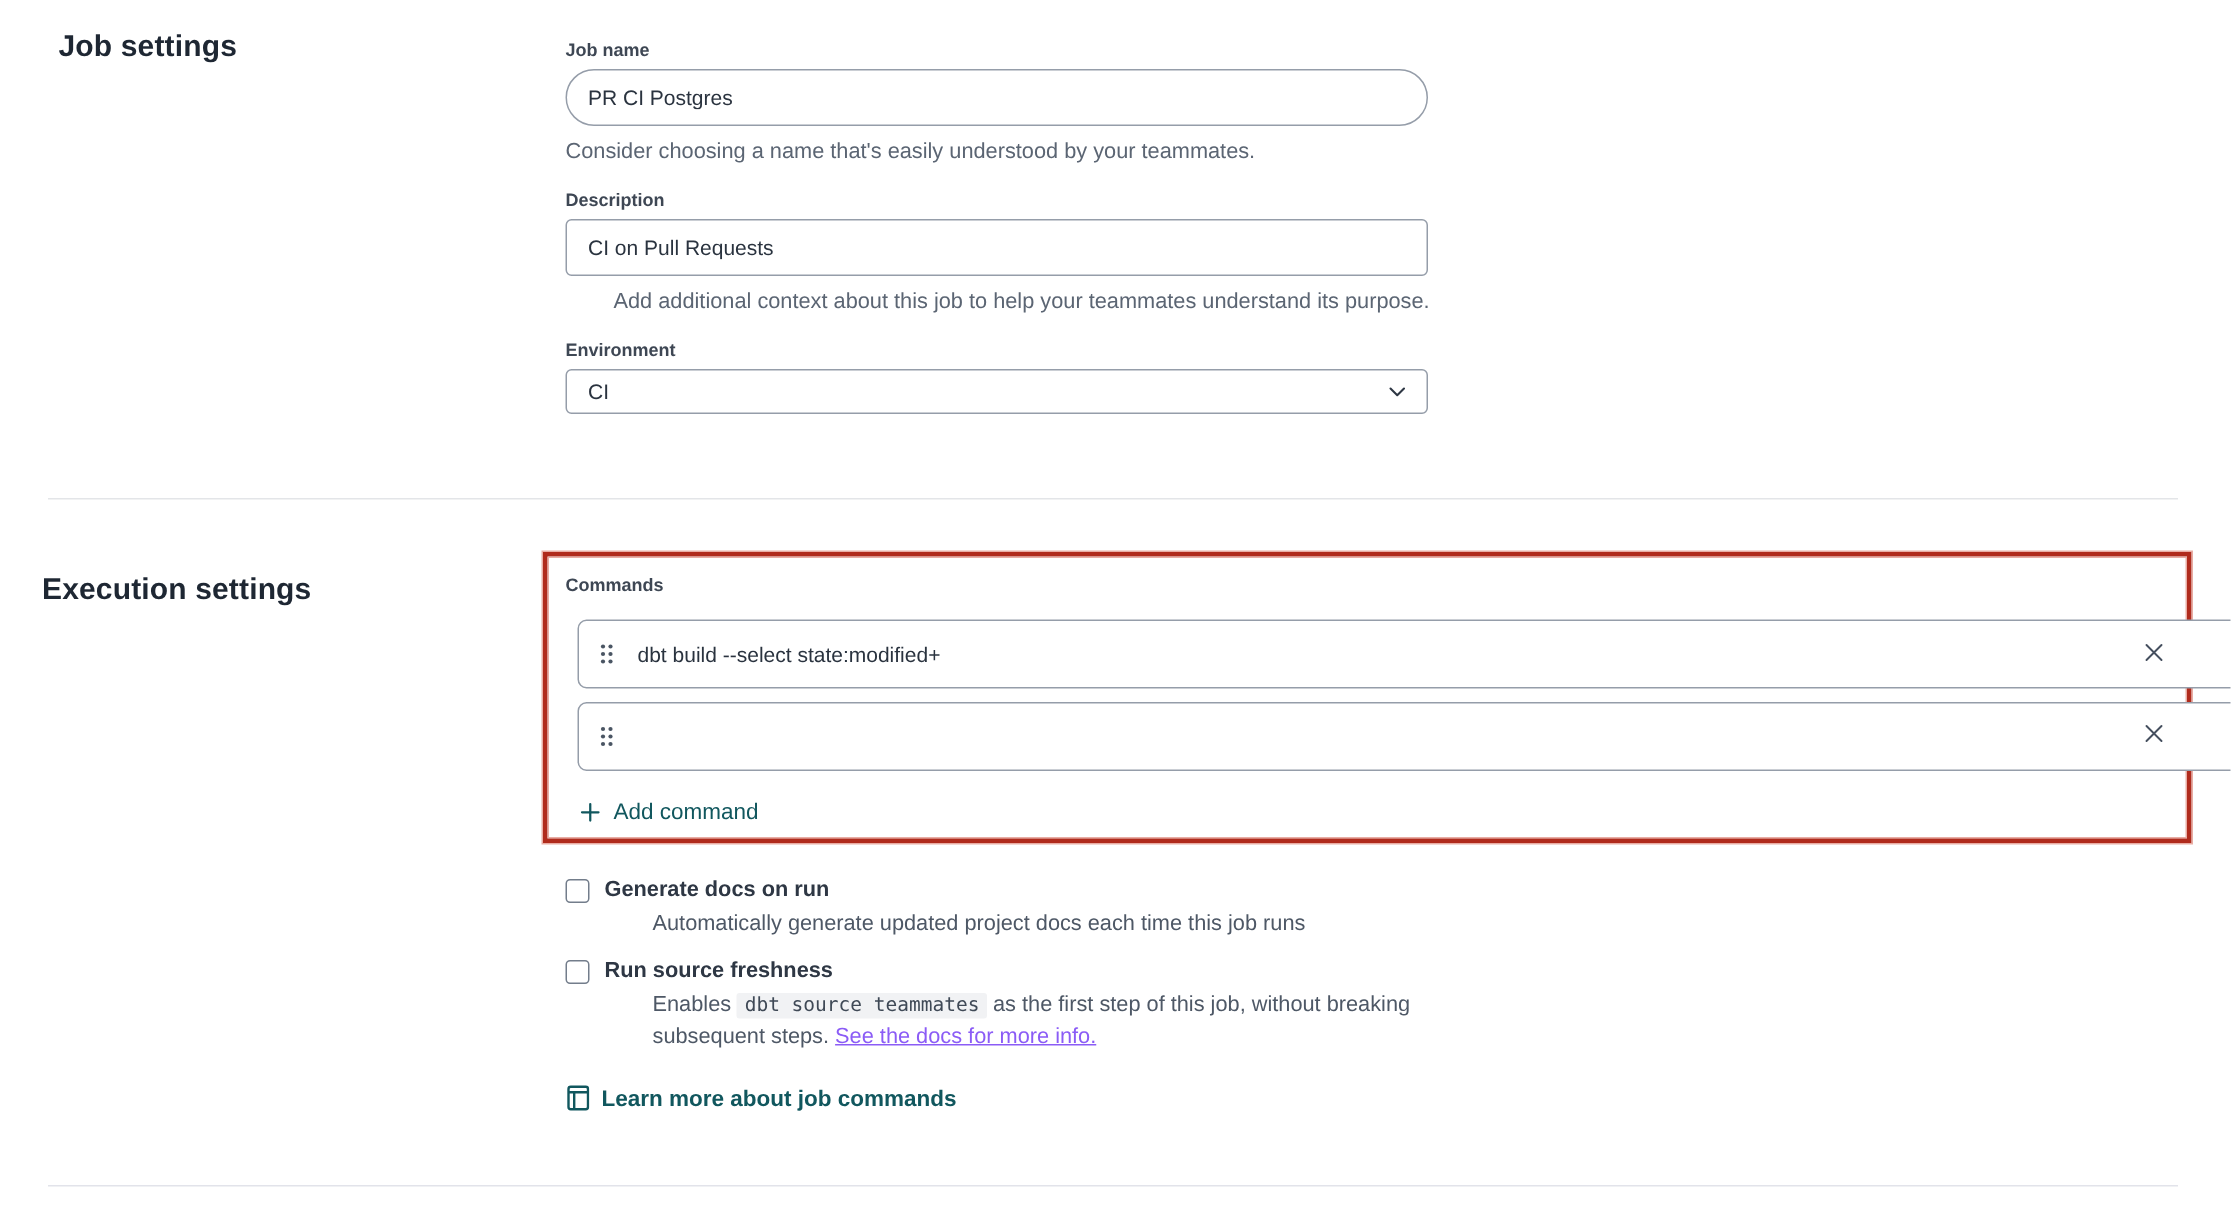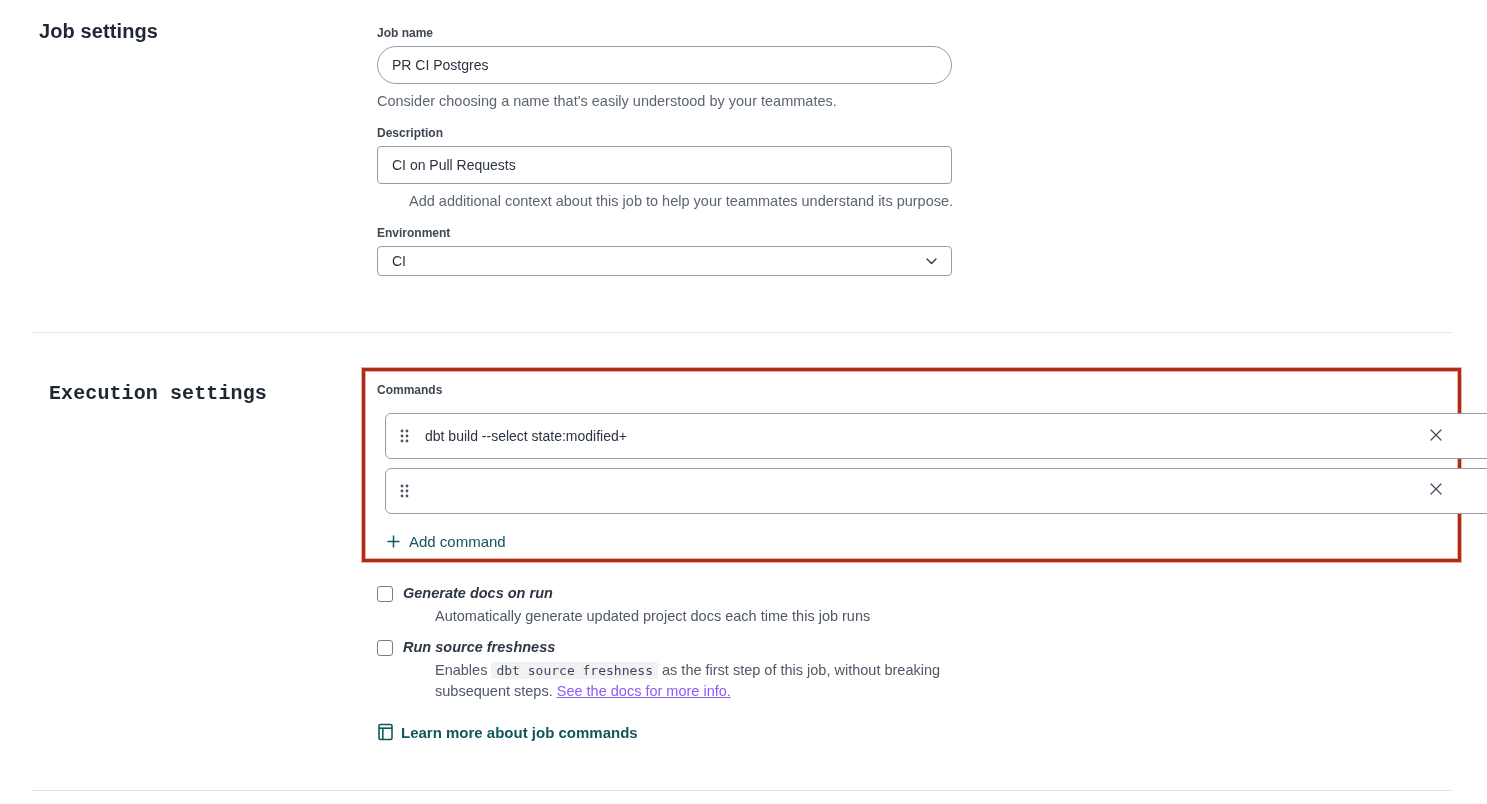--- a/index.html
+++ b/index.html
@@ -118,21 +118,20 @@
     border-radius: 3px;
     background: #fff;
     display: inline-block;
     cursor: pointer;
   }
   .check-label {
     font-size: 14.5px;
     font-weight: 700;
     color: #2e3744;
     cursor: pointer;
-    font-style: italic;
   }
   .check-help {
     font-size: 14.5px;
     color: #4e5866;
     line-height: 20px;
     width: 545px;
     margin-left: 32px;
   }
   .code-chip {
     font-family: "DejaVu Sans Mono", "Liberation Mono", monospace;
@@ -177,21 +176,21 @@
   <span>CI</span>
   <span style="display:inline-flex;">
     <svg width="11" height="7" viewBox="0 0 11 7">
         <polyline points="1,1 5.5,5.5 10,1" fill="none" stroke="#2e3744" stroke-width="1.4" stroke-linecap="round" stroke-linejoin="round"></polyline>
       </svg>
   </span>
 </div>
 
 <div class="abs divider" style="top:332px;"></div>
 
-<h2 class="abs section-heading" style="left:49px; top:382px;font-family:Liberation Mono, monospace;">Execution settings</h2>
+<h2 class="abs section-heading" style="left:28px; top:382px;">Execution settings</h2>
 
 <div class="abs highlight-box"></div>
 
 <div class="abs field-label" style="left:377px; top:383px;">Commands</div>
 
 <div class="abs command-row" style="left:385px; top:413px;">
   <span class="drag-handle">
     <svg width="9" height="14" viewBox="0 0 9 14">
       <circle cx="2" cy="2" r="1.4" fill="#4a5563"></circle>
         <circle cx="7" cy="2" r="1.4" fill="#4a5563"></circle>
@@ -239,21 +238,21 @@
   </span>
   <span>Add command</span>
 </button>
 
 <span class="abs checkbox" style="left:377px; top:586px;"></span>
 <div class="abs check-label" style="left:403px; top:585px;">Generate docs on run</div>
 <div class="abs check-help" style="left:403px; top:606px;">Automatically generate updated project docs each time this job runs</div>
 
 <span class="abs checkbox" style="left:377px; top:640px;"></span>
 <div class="abs check-label" style="left:403px; top:639px;">Run source freshness</div>
-<div class="abs check-help" style="left:403px; top:660px;"><span>Enables </span><span class="code-chip">dbt source freshness</span><span> as the first step of this job, without breaking subsequent steps. </span><a class="doc-link">See the docs for more info.</a></div>
+<div class="abs check-help" style="left:403px; top:660px;"><span>Enables </span><span class="code-chip">dbt source teammates</span><span> as the first step of this job, without breaking subsequent steps. </span><a class="doc-link">See the docs for more info.</a></div>
 
 <a class="abs learn-more" style="left:378px; top:723px;">
   <span style="display:inline-flex;">
     <svg width="15" height="18" viewBox="0 0 15 18">
       <rect x="1" y="1.5" width="13" height="15" rx="1.5" fill="none" stroke="#11575e" stroke-width="1.6"></rect>
       <line x1="1" y1="5.2" x2="14" y2="5.2" stroke="#11575e" stroke-width="1.6"></line>
       <line x1="4.8" y1="5.2" x2="4.8" y2="16.5" stroke="#11575e" stroke-width="1.6"></line>
     </svg>
   </span>
   <span>Learn more about job commands</span>

